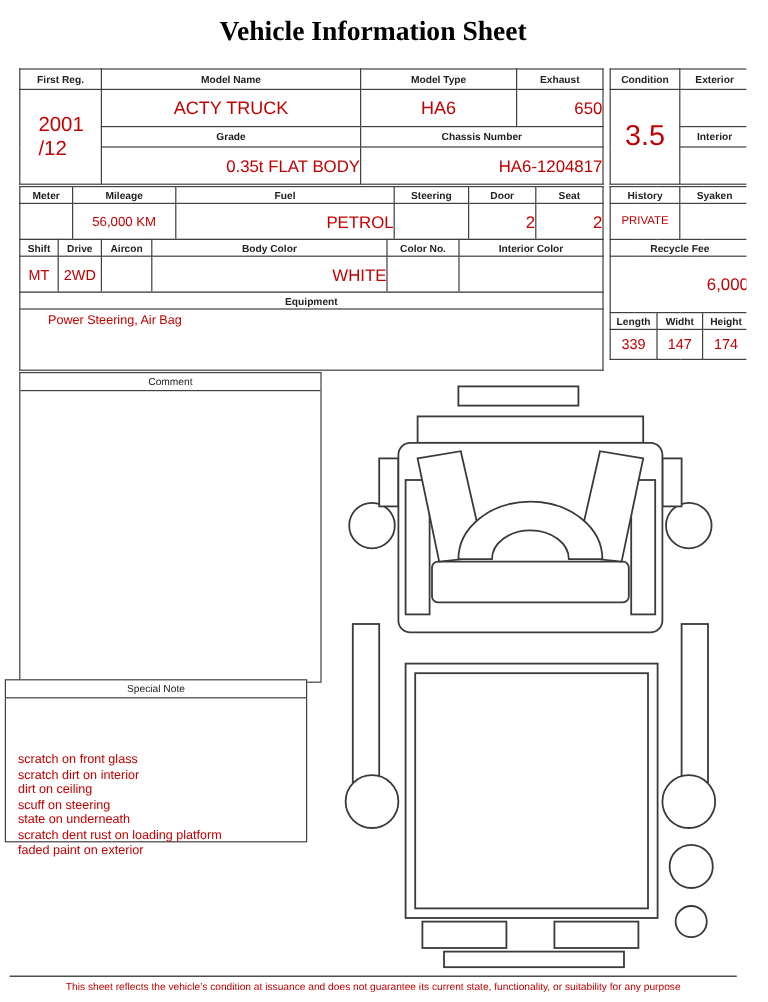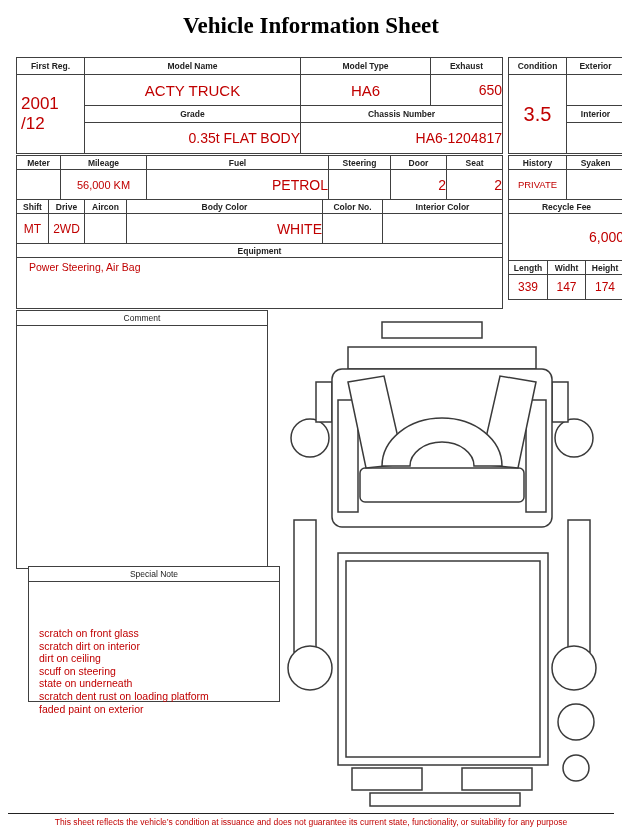--- a/index.html
+++ b/index.html
@@ -7,26 +7,26 @@
   body{font-family:"Liberation Sans",sans-serif;}
   .sheet{position:relative;width:622px;height:835px;background:#fff;color:#111;overflow:hidden;}
   .title{position:absolute;top:13px;left:0;width:100%;text-align:center;
          font-family:"Liberation Serif",serif;font-size:23px;font-weight:600;color:#000;}
   .abs{position:absolute;}
   table{border-collapse:collapse;table-layout:fixed;background:#fff;}
   .stack table + table{margin-top:-1px;}
   td{border:1px solid var(--line);overflow:hidden;padding:0;vertical-align:middle;}
   .hdr{font-size:8.5px;color:#222;text-align:center;font-weight:700;}
   .val{color:var(--accent);text-align:center;white-space:nowrap;}
-  .v20{font-size:20px;} .v15{font-size:15px;} .v14{font-size:14px;text-align:right;}
+  .v20{font-size:24px;} .v15{font-size:15px;} .v14{font-size:14px;text-align:right;}
   .v12{font-size:12px;} .v11{font-size:11px;} .v9{font-size:9.5px;}
   .rh16>td{height:16px;} .rh30>td{height:30px;} .rh13>td{height:13px;}
   .rh29>td{height:29px;} .rh46>td{height:46px;} .rh24>td{height:24px;} .rh44>td{height:44px;}
-  .firstreg{font-size:17px;text-align:left;padding-left:4px;line-height:1.15;}
-  .equip{text-align:left;vertical-align:top;padding:3px 12px;font-size:10.5px;white-space:normal;}
+  .firstreg{font-size:17px;text-align:left;padding-left:15px;line-height:1.15;}
+  .equip{text-align:left;vertical-align:top;padding:3px 23px;font-size:10.5px;white-space:normal;}
   .panel{position:absolute;border:1px solid var(--line);background:#fff;}
   .panel-hdr{font-size:8.5px;color:#222;text-align:center;border-bottom:1px solid var(--line);padding:2px 0;}
   .notes{padding:6px 10px;margin-top:39px;}
   .note{color:var(--accent);font-size:10.5px;line-height:12.6px;white-space:nowrap;}
   .footer{position:absolute;left:8px;right:8px;top:813px;border-top:1px solid #222;
           padding-top:3px;text-align:center;color:var(--accent);font-size:8.5px;}
   .diagram{position:absolute;left:282px;top:316px;}
 </style>
 </head>
 <body>
@@ -205,21 +205,21 @@
       </tr>
     </tbody>
       </table>
   </div>
 
   <div class="panel" style="left:16px;top:310px;width:250px;height:257px">
     <div class="panel-hdr">Comment</div>
     <div></div>
   </div>
 
-  <div class="panel" style="left:28px;top:566px;width:250px;height:134px">
+  <div class="panel" style="left:4px;top:566px;width:250px;height:134px">
     <div class="panel-hdr">Special Note</div>
     <div class="notes">
       <div class="note">scratch on front glass</div>
       <div class="note">scratch dirt on interior</div>
       <div class="note">dirt on ceiling</div>
       <div class="note">scuff on steering</div>
       <div class="note">state on underneath</div>
       <div class="note">scratch dent rust on loading platform</div>
       <div class="note">faded paint on exterior</div>
     </div>

